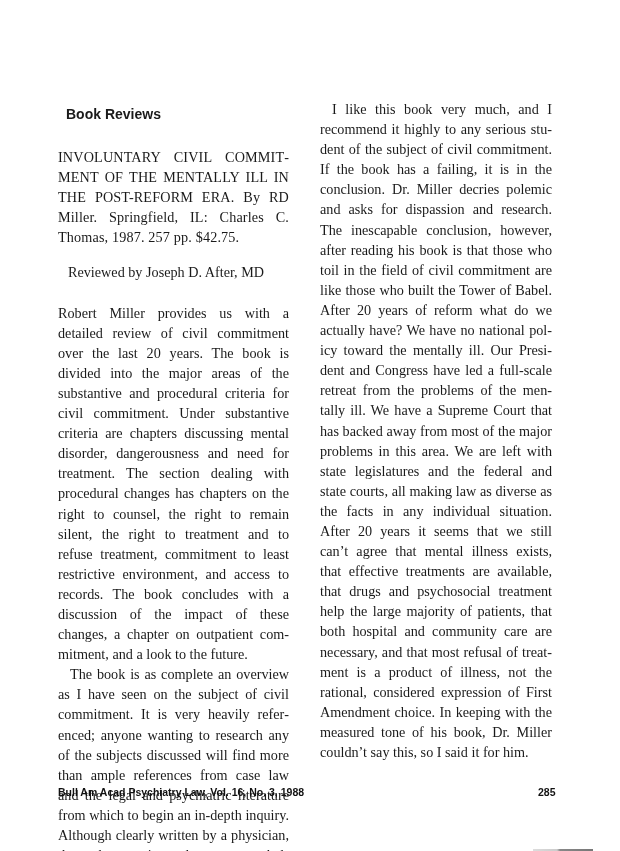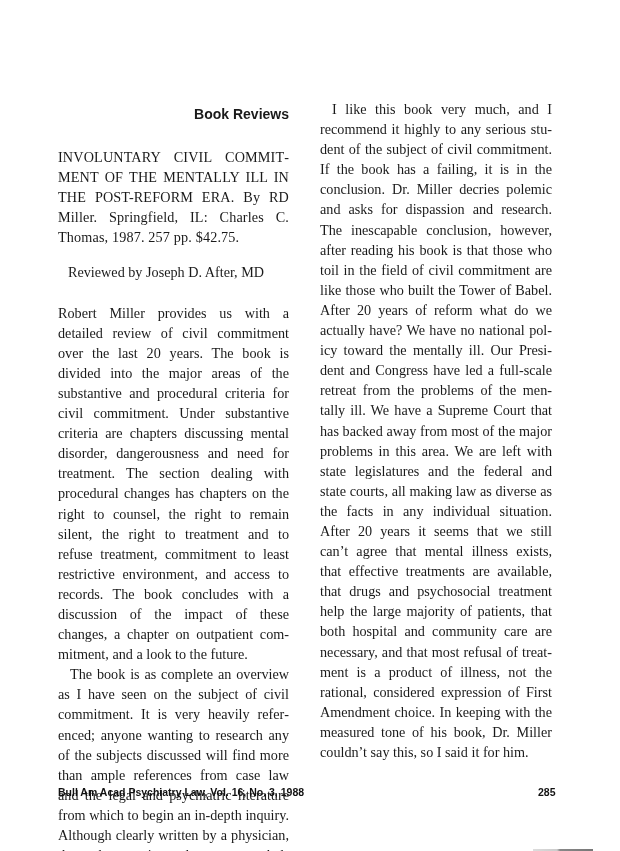--- a/index.html
+++ b/index.html
@@ -26,21 +26,21 @@
       font-family: "Liberation Serif", serif;
       font-size: 14.2px;
       line-height: 20.1px;
     }
     .col-left { left: 58px; top: 104px; }
     .col-right { left: 320px; top: 99px; width: 232px; }
     .section-heading {
       font-family: "Liberation Sans", sans-serif;
       font-weight: bold;
       font-size: 14px;
-      text-align: right;
+      text-align: left;
       margin: 0 0 23px 0;
       height: 20px;
       line-height: 20px;
       padding-left: 8px;
     }
     .citation {
       text-align: justify;
       text-align-last: left;
       margin: 0;
       letter-spacing: 0.15px;

